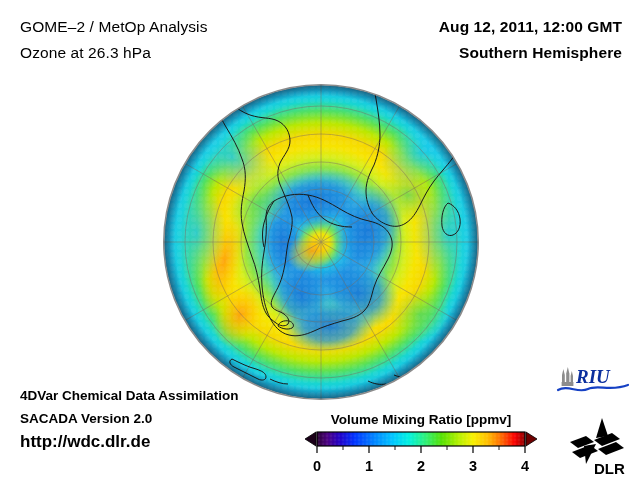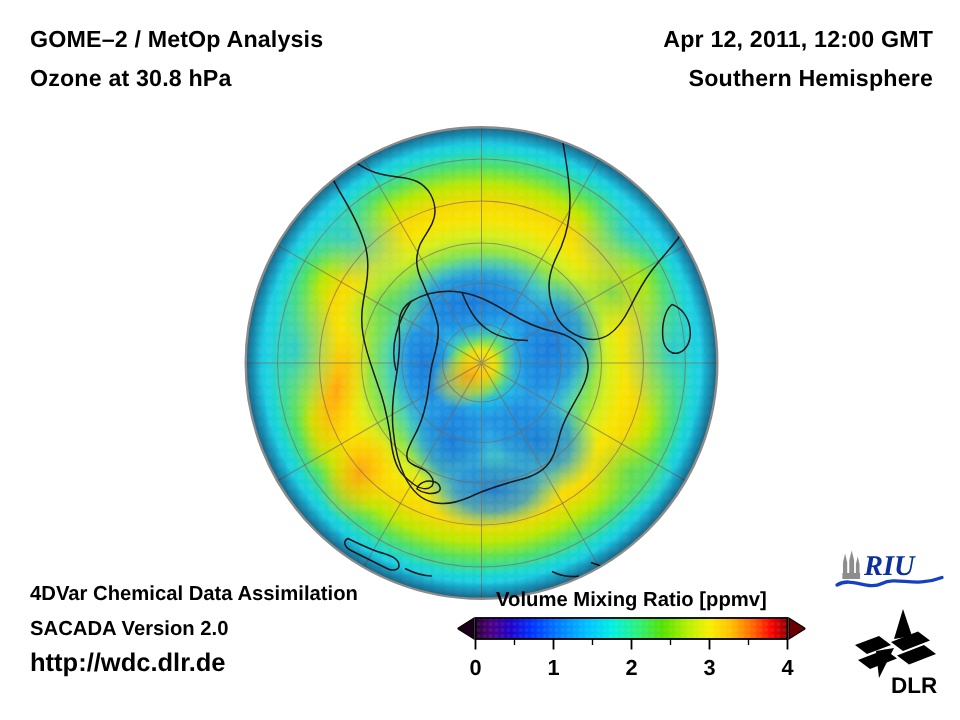--- a/index.html
+++ b/index.html
@@ -24,21 +24,21 @@
     width: 640px;
     height: 480px;
   }
 
   
   .hdr-left {
     position: absolute;
     left: 20px;
     top: 14px;
     font-size: 15.5px;
-    font-weight: bold;
+    font-weight: normal;
     letter-spacing: 0.1px;
     line-height: 26px;
     white-space: nowrap;
   }
   .hdr-right {
     position: absolute;
     right: 18px;
     top: 14px;
     font-size: 15.5px;
     font-weight: bold;
@@ -67,21 +67,21 @@
     top: 83px;
     width: 318px;
     height: 318px;
   }
   .globe-svg { display: block; width: 318px; height: 318px; }
 
   
   .cbar-block {
     position: absolute;
     left: 305px;
-    top: 392px;
+    top: 412px;
     width: 232px;
     height: 68px;
   }
   .cbar-title {
     position: absolute;
     left: 0;
     top: 0;
     width: 232px;
     text-align: center;
     font-size: 13.5px;
@@ -116,38 +116,38 @@
   .logo-riu {
     position: absolute;
     left: 556px;
     top: 364px;
     width: 74px;
     height: 32px;
   }
   .logo-dlr {
     position: absolute;
     left: 564px;
-    top: 404px;
+    top: 416px;
     width: 64px;
     height: 62px;
   }
   .logo-svg { display: block; width: 100%; height: 100%; }
 </style>
 </head>
 <body>
 
 <div class="figure">
 
   <div class="hdr-left">
     <div>GOME–2 / MetOp Analysis</div>
-    <div>Ozone at 30.8 hPa</div>
+    <div>Ozone at 26.3 hPa</div>
   </div>
 
   <div class="hdr-right">
-    <div>Apr 12, 2011, 12:00 GMT</div>
+    <div>Aug 12, 2011, 12:00 GMT</div>
     <div>Southern Hemisphere</div>
   </div>
 
   <div class="globe-wrap">
     <svg class="globe-svg" viewBox="0 0 318 318" xmlns="http://www.w3.org/2000/svg">
       <defs>
         <clipPath id="disc">
           <circle cx="159" cy="159" r="157"></circle>
         </clipPath>
 

